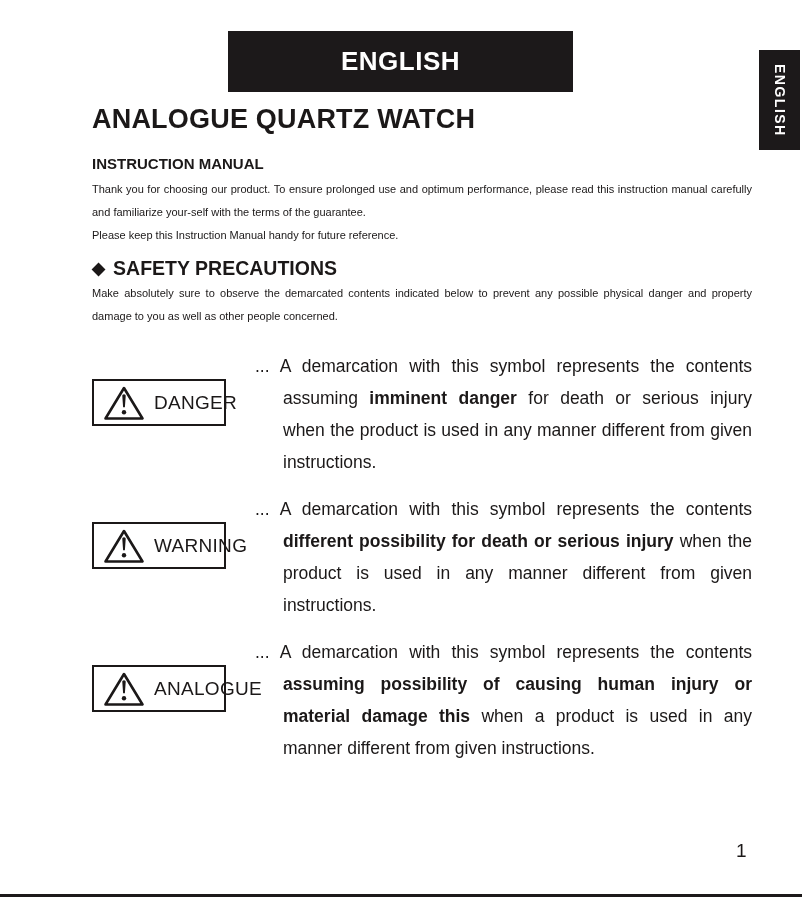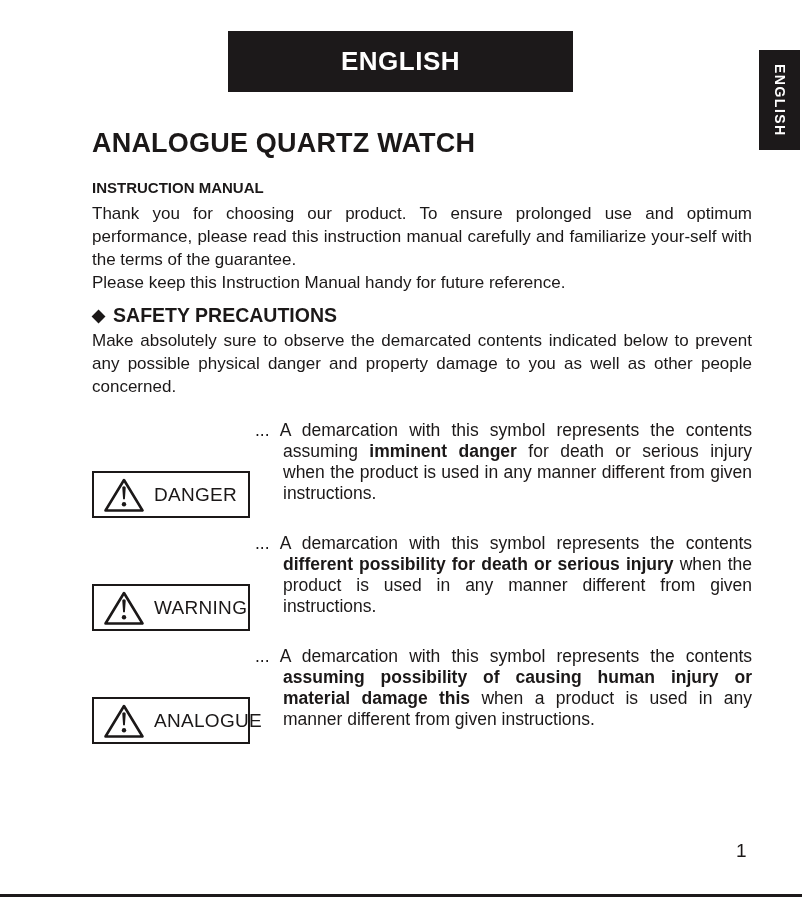--- a/index.html
+++ b/index.html
@@ -27,64 +27,64 @@
     left: 759px; top: 50px;
     width: 41px; height: 100px;
     background: #1c191a;
     color: #ffffff;
     display: flex; align-items: center; justify-content: center;
     writing-mode: vertical-rl;
     font-size: 14px; font-weight: bold; letter-spacing: 1.5px;
   }
   .content {
     position: absolute;
-    left: 92px; top: 128px;
+    left: 92px; top: 104px;
     width: 660px;
   }
   .doc-title {
     font-size: 27px; font-weight: bold;
     line-height: 31px;
     margin: 0 0 17px 0;
     letter-spacing: 0.2px;
   }
   .sub-heading {
     font-size: 15px; font-weight: bold;
     line-height: 23px;
     margin: 0 0 3px 0;
   }
   .body-text {
-    font-size: 17px;
+    font-size: 11px;
     line-height: 23px;
     margin: 0;
     text-align: justify;
   }
   .safety-heading {
     margin: 10px 0 2px 0;
     font-size: 19.5px; font-weight: bold;
     line-height: 23px;
     display: flex; align-items: center; gap: 8px;
   }
   .diamond { font-size: 17px; line-height: 23px; }
   .signs { margin-top: 22px; }
   .sign-row { display: flex; margin-bottom: 15px; }
   .sign-left { width: 163px; flex-shrink: 0; }
   .sign-box {
-    margin-top: 51px;
-    width: 158px; height: 47px;
+    margin-top: 29px;
+    width: 134px; height: 47px;
     box-sizing: border-box;
     border: 2px solid #1b1818;
     background: #ffffff;
     display: flex; align-items: center;
     padding-left: 9px; gap: 9px;
   }
   .sign-label { font-size: 19px; letter-spacing: 0.3px; white-space: nowrap; }
   .sign-text {
     flex: 1;
     font-size: 17.5px;
-    line-height: 21px;
+    line-height: 32px;
     text-align: justify;
     padding-left: 28px;
     text-indent: -28px;
     margin: 0;
   }
   .b { font-weight: bold; }
   .page-number {
     position: absolute;
     left: 736px; top: 840px;
     font-size: 19px;

